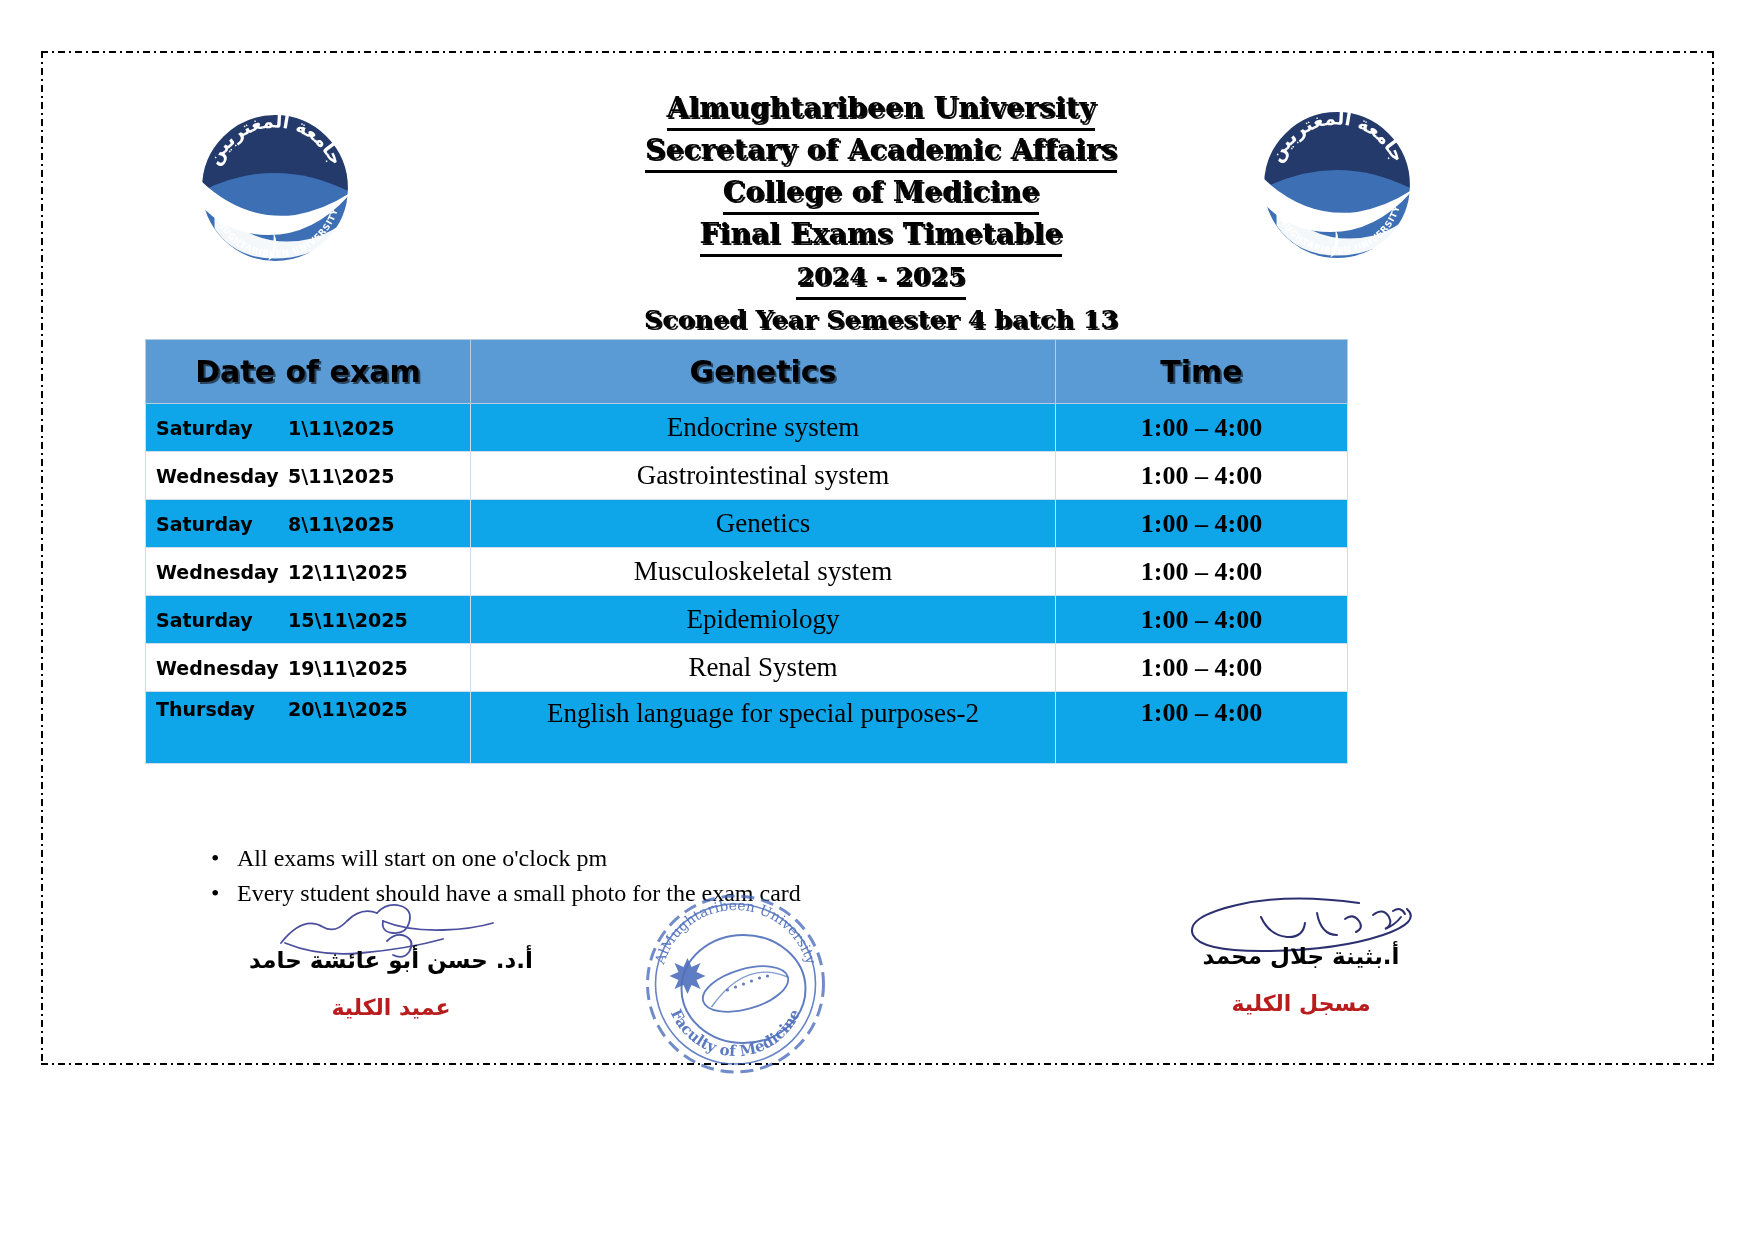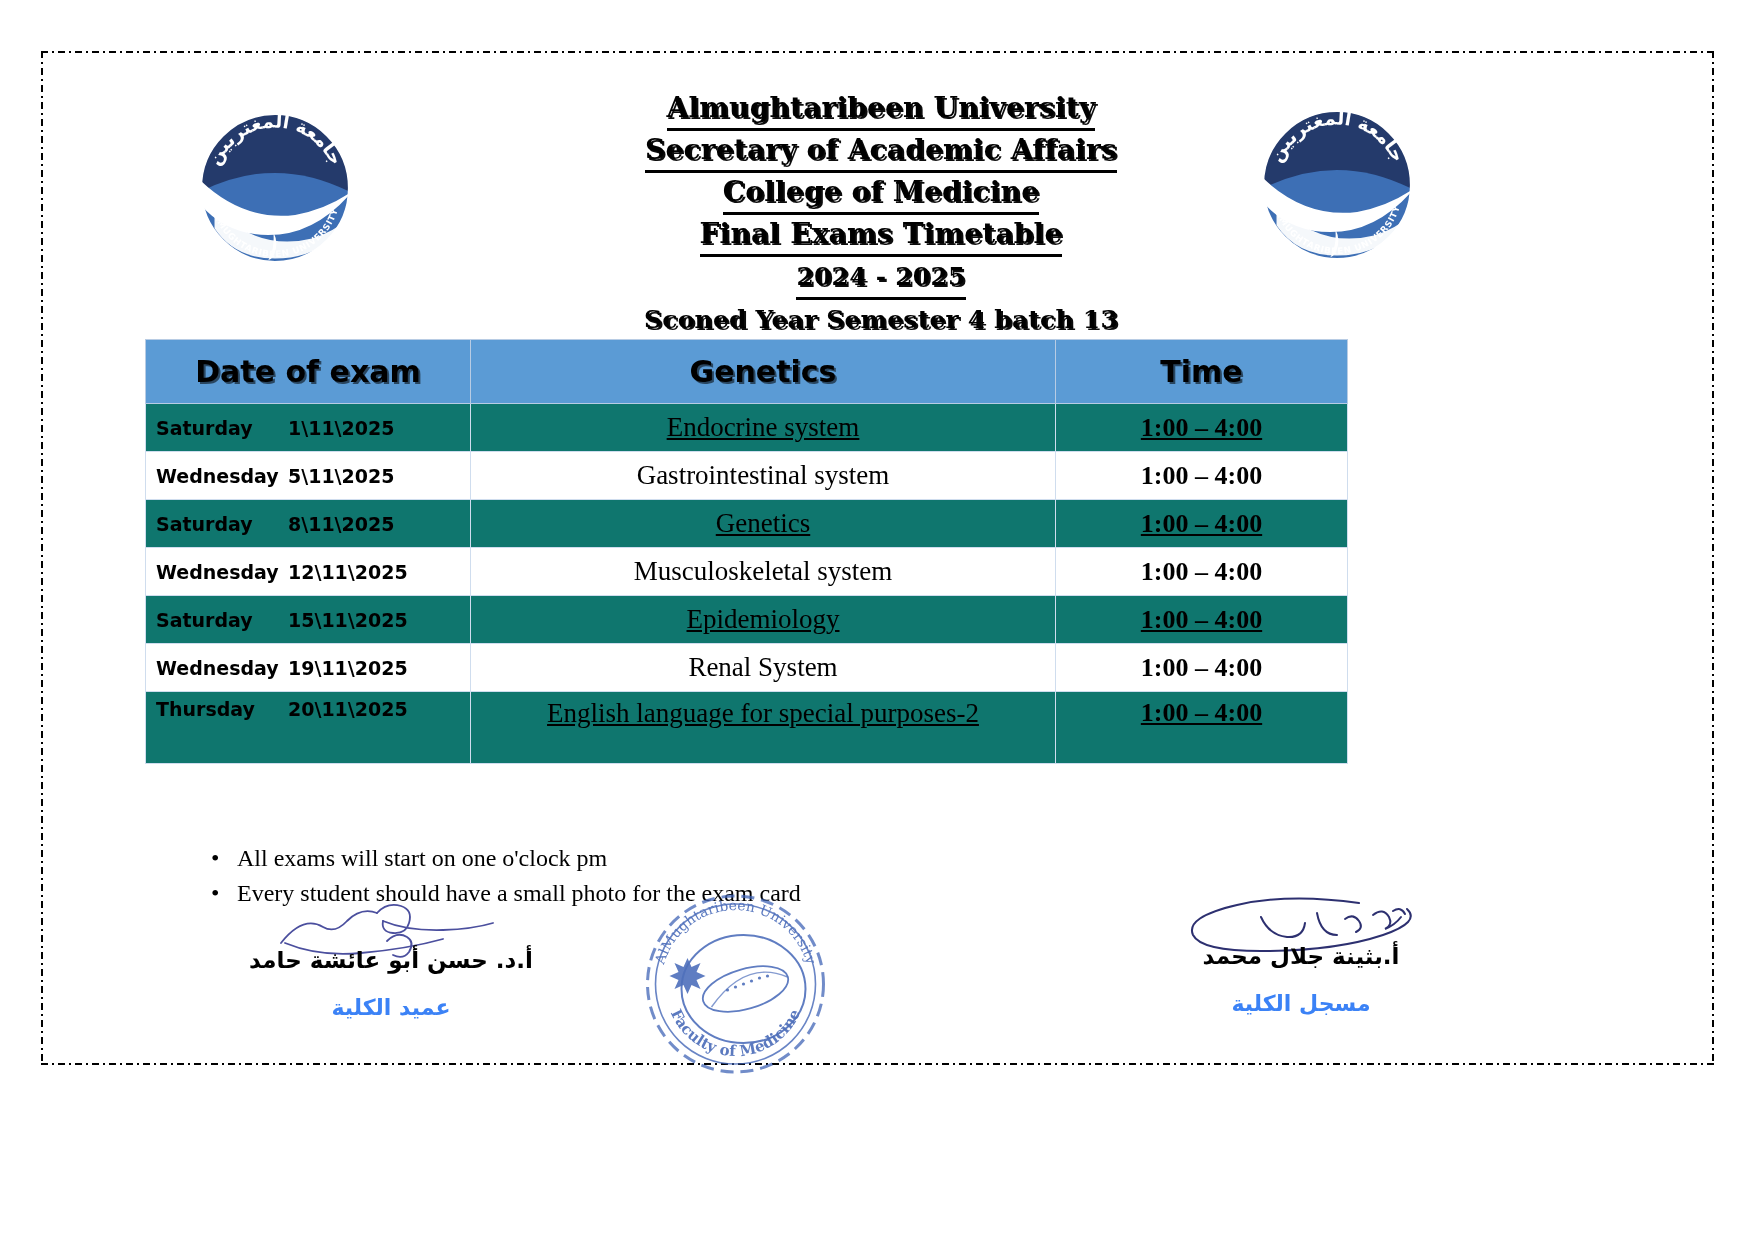--- a/index.html
+++ b/index.html
@@ -107,21 +107,21 @@
   th.th-subj { text-align: center; }
   th.th-time { text-align: center; padding-left: 60px; }
 
   table.timetable td {
     border: 1px solid #cfddee;
     height: 48px;
     padding: 2px 10px;
     vertical-align: middle;
     color: #000;
   }
-  tr.shade td { background: #0f766e; text-decoration: underline; }
+  tr.shade td { background: #0ea5e9; }
   tr.plain td { background: #ffffff; }
 
   td.c-date {
     font-family: "DejaVu Sans", "Liberation Sans", sans-serif;
     font-weight: 700;
     font-size: 19px;
     white-space: nowrap;
     padding-left: 8px;
   }
   td.c-date .day  { display: inline-block; min-width: 132px; }
@@ -174,21 +174,21 @@
   }
   .sig-left  { left: 170px; top: 846px; }
   .sig-right { left: 1080px; top: 842px; }
   .sig .scribble { height: 68px; position: relative; }
   .sig .scribble svg { position: absolute; left: 0; top: 0; width: 100%; height: 68px; }
   .sig .sig-name {
     font-size: 23px; font-weight: 700; color: #000;
     margin-top: -18px; position: relative; z-index: 2;
   }
   .sig .sig-title {
-    font-size: 22px; font-weight: 700; color: #3b82f6;
+    font-size: 22px; font-weight: 700; color: #b91c1c;
     margin-top: 22px;
   }
 
   
   .stamp {
     position: absolute;
     left: 592px; top: 838px;
     width: 205px; height: 190px;
     opacity: 0.92;
   }

